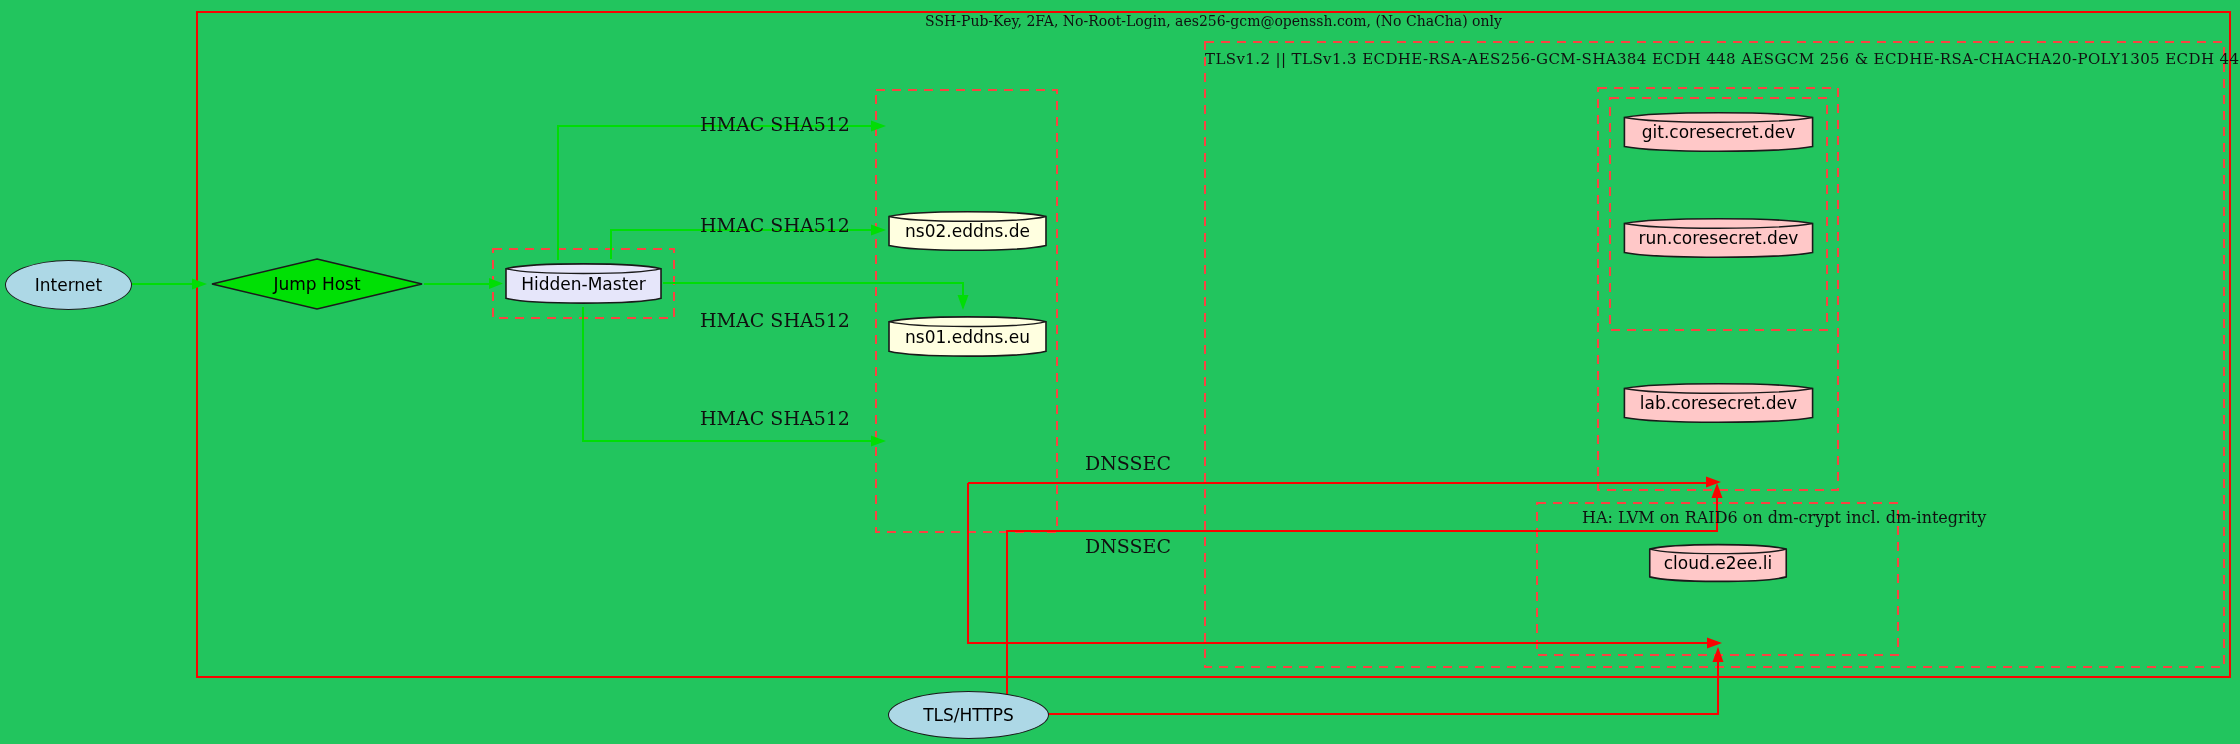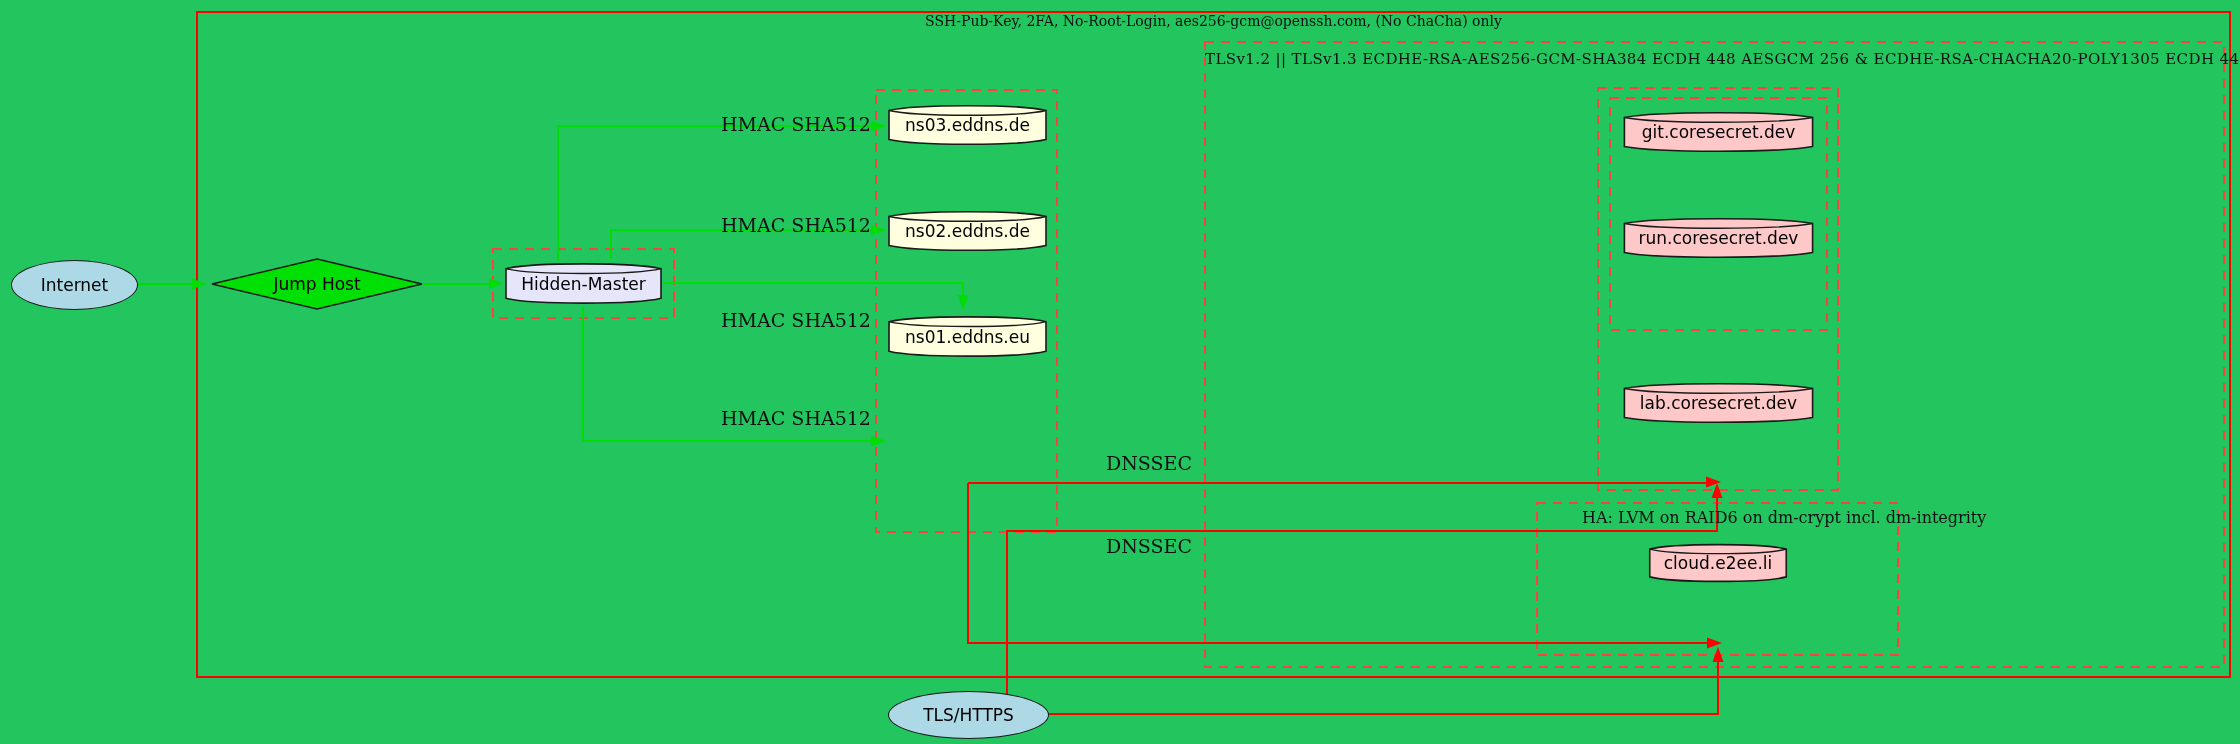--- a/index.html
+++ b/index.html
@@ -16,21 +16,21 @@
   .egreen{fill:none;stroke:var(--edge-green);stroke-width:2;}
   .ered{fill:none;stroke:var(--edge-red);stroke-width:2;}
   .ahg{fill:var(--edge-green);stroke:none;}
   .ahr{fill:var(--edge-red);stroke:none;}
   .cylbody{stroke:#1a1a1a;stroke-width:1.6;vector-effect:non-scaling-stroke;}
   .cyllid{fill:none;stroke:#1a1a1a;stroke-width:1.4;vector-effect:non-scaling-stroke;}
   .fill-lav{fill:var(--node-lavender);}
   .fill-yel{fill:var(--node-yellow);}
   .fill-pink{fill:var(--node-pink);}
   .elabel{position:absolute;transform:translate(-50%,-50%);font-family:"DejaVu Serif",serif;
-          font-size:19px;color:#101010;white-space:nowrap;z-index:3;margin-left:21px;}
+          font-size:19px;color:#101010;white-space:nowrap;z-index:3;}
   .ctitle{position:absolute;text-align:center;font-family:"DejaVu Serif",serif;color:#101010;
           white-space:nowrap;z-index:3;}
   #outer-title{left:197px;top:13px;width:2033px;font-size:14px;}
   #tls-title{left:1205px;top:50px;width:1019px;font-size:15px;letter-spacing:0.4px;}
   #ha-title{left:1537px;top:508px;width:361px;font-size:16px;margin-left:45px;}
 </style>
 </head>
 <body>
 
 <div id="canvas">
@@ -80,46 +80,39 @@
   <div class="ctitle" id="tls-title">TLSv1.2 || TLSv1.3 ECDHE-RSA-AES256-GCM-SHA384 ECDH 448 AESGCM 256 &amp; ECDHE-RSA-CHACHA20-POLY1305 ECDH 448 ChaCha20 256</div>
   <div class="ctitle" id="ha-title">HA: LVM on RAID6 on dm-crypt incl. dm-integrity</div>
 
   <div class="elabel" style="left:775px;top:124px;">HMAC SHA512</div>
   <div class="elabel" style="left:775px;top:225px;">HMAC SHA512</div>
   <div class="elabel" style="left:775px;top:320px;">HMAC SHA512</div>
   <div class="elabel" style="left:775px;top:418px;">HMAC SHA512</div>
   <div class="elabel" style="left:1128px;top:463px;">DNSSEC</div>
   <div class="elabel" style="left:1128px;top:546px;">DNSSEC</div>
 
-  <div class="node ellipse blue" style="left:11px;top:260px;width:125px;height:48px;">
+  <div class="node ellipse blue" style="left:5px;top:260px;width:125px;height:48px;">
     <span class="lbl">Internet</span>
   </div>
 
   <div class="node" style="left:210px;top:258px;width:214px;height:52px;">
     <svg class="shape" viewBox="0 0 214 52" preserveAspectRatio="none">
       <polygon points="107,1 212,26 107,51 2,26" style="fill:var(--node-green);stroke:#1a1a1a;stroke-width:1.6;vector-effect:non-scaling-stroke;"></polygon>
     </svg>
     <span class="lbl">Jump Host</span>
   </div>
 
   <div class="node" style="left:504px;top:260px;width:159px;height:47px;">
     <svg class="shape" viewBox="0 0 160 46" preserveAspectRatio="none">
       <path class="cylbody fill-lav" d="M2,8.5 C28,2.2 132,2.2 158,8.5 L158,37.5 C132,43.8 28,43.8 2,37.5 Z"></path>
       <path class="cyllid" d="M2,8.5 C28,14.8 132,14.8 158,8.5"></path>
     </svg>
     <span class="lbl">Hidden-Master</span>
   </div>
 
-  <div class="node" style="left:887px;top:102px;width:161px;height:46px;">
-    <svg class="shape" viewBox="0 0 160 46" preserveAspectRatio="none">
-      <path class="cylbody fill-yel" d="M2,8.5 C28,2.2 132,2.2 158,8.5 L158,37.5 C132,43.8 28,43.8 2,37.5 Z"></path>
-      <path class="cyllid" d="M2,8.5 C28,14.8 132,14.8 158,8.5"></path>
-    </svg>
-    <span class="lbl">ns03.eddns.de</span>
-  </div>
 
   <div class="node" style="left:887px;top:208px;width:161px;height:46px;">
     <svg class="shape" viewBox="0 0 160 46" preserveAspectRatio="none">
       <path class="cylbody fill-yel" d="M2,8.5 C28,2.2 132,2.2 158,8.5 L158,37.5 C132,43.8 28,43.8 2,37.5 Z"></path>
       <path class="cyllid" d="M2,8.5 C28,14.8 132,14.8 158,8.5"></path>
     </svg>
     <span class="lbl">ns02.eddns.de</span>
   </div>
 
   <div class="node" style="left:887px;top:313px;width:161px;height:47px;">

